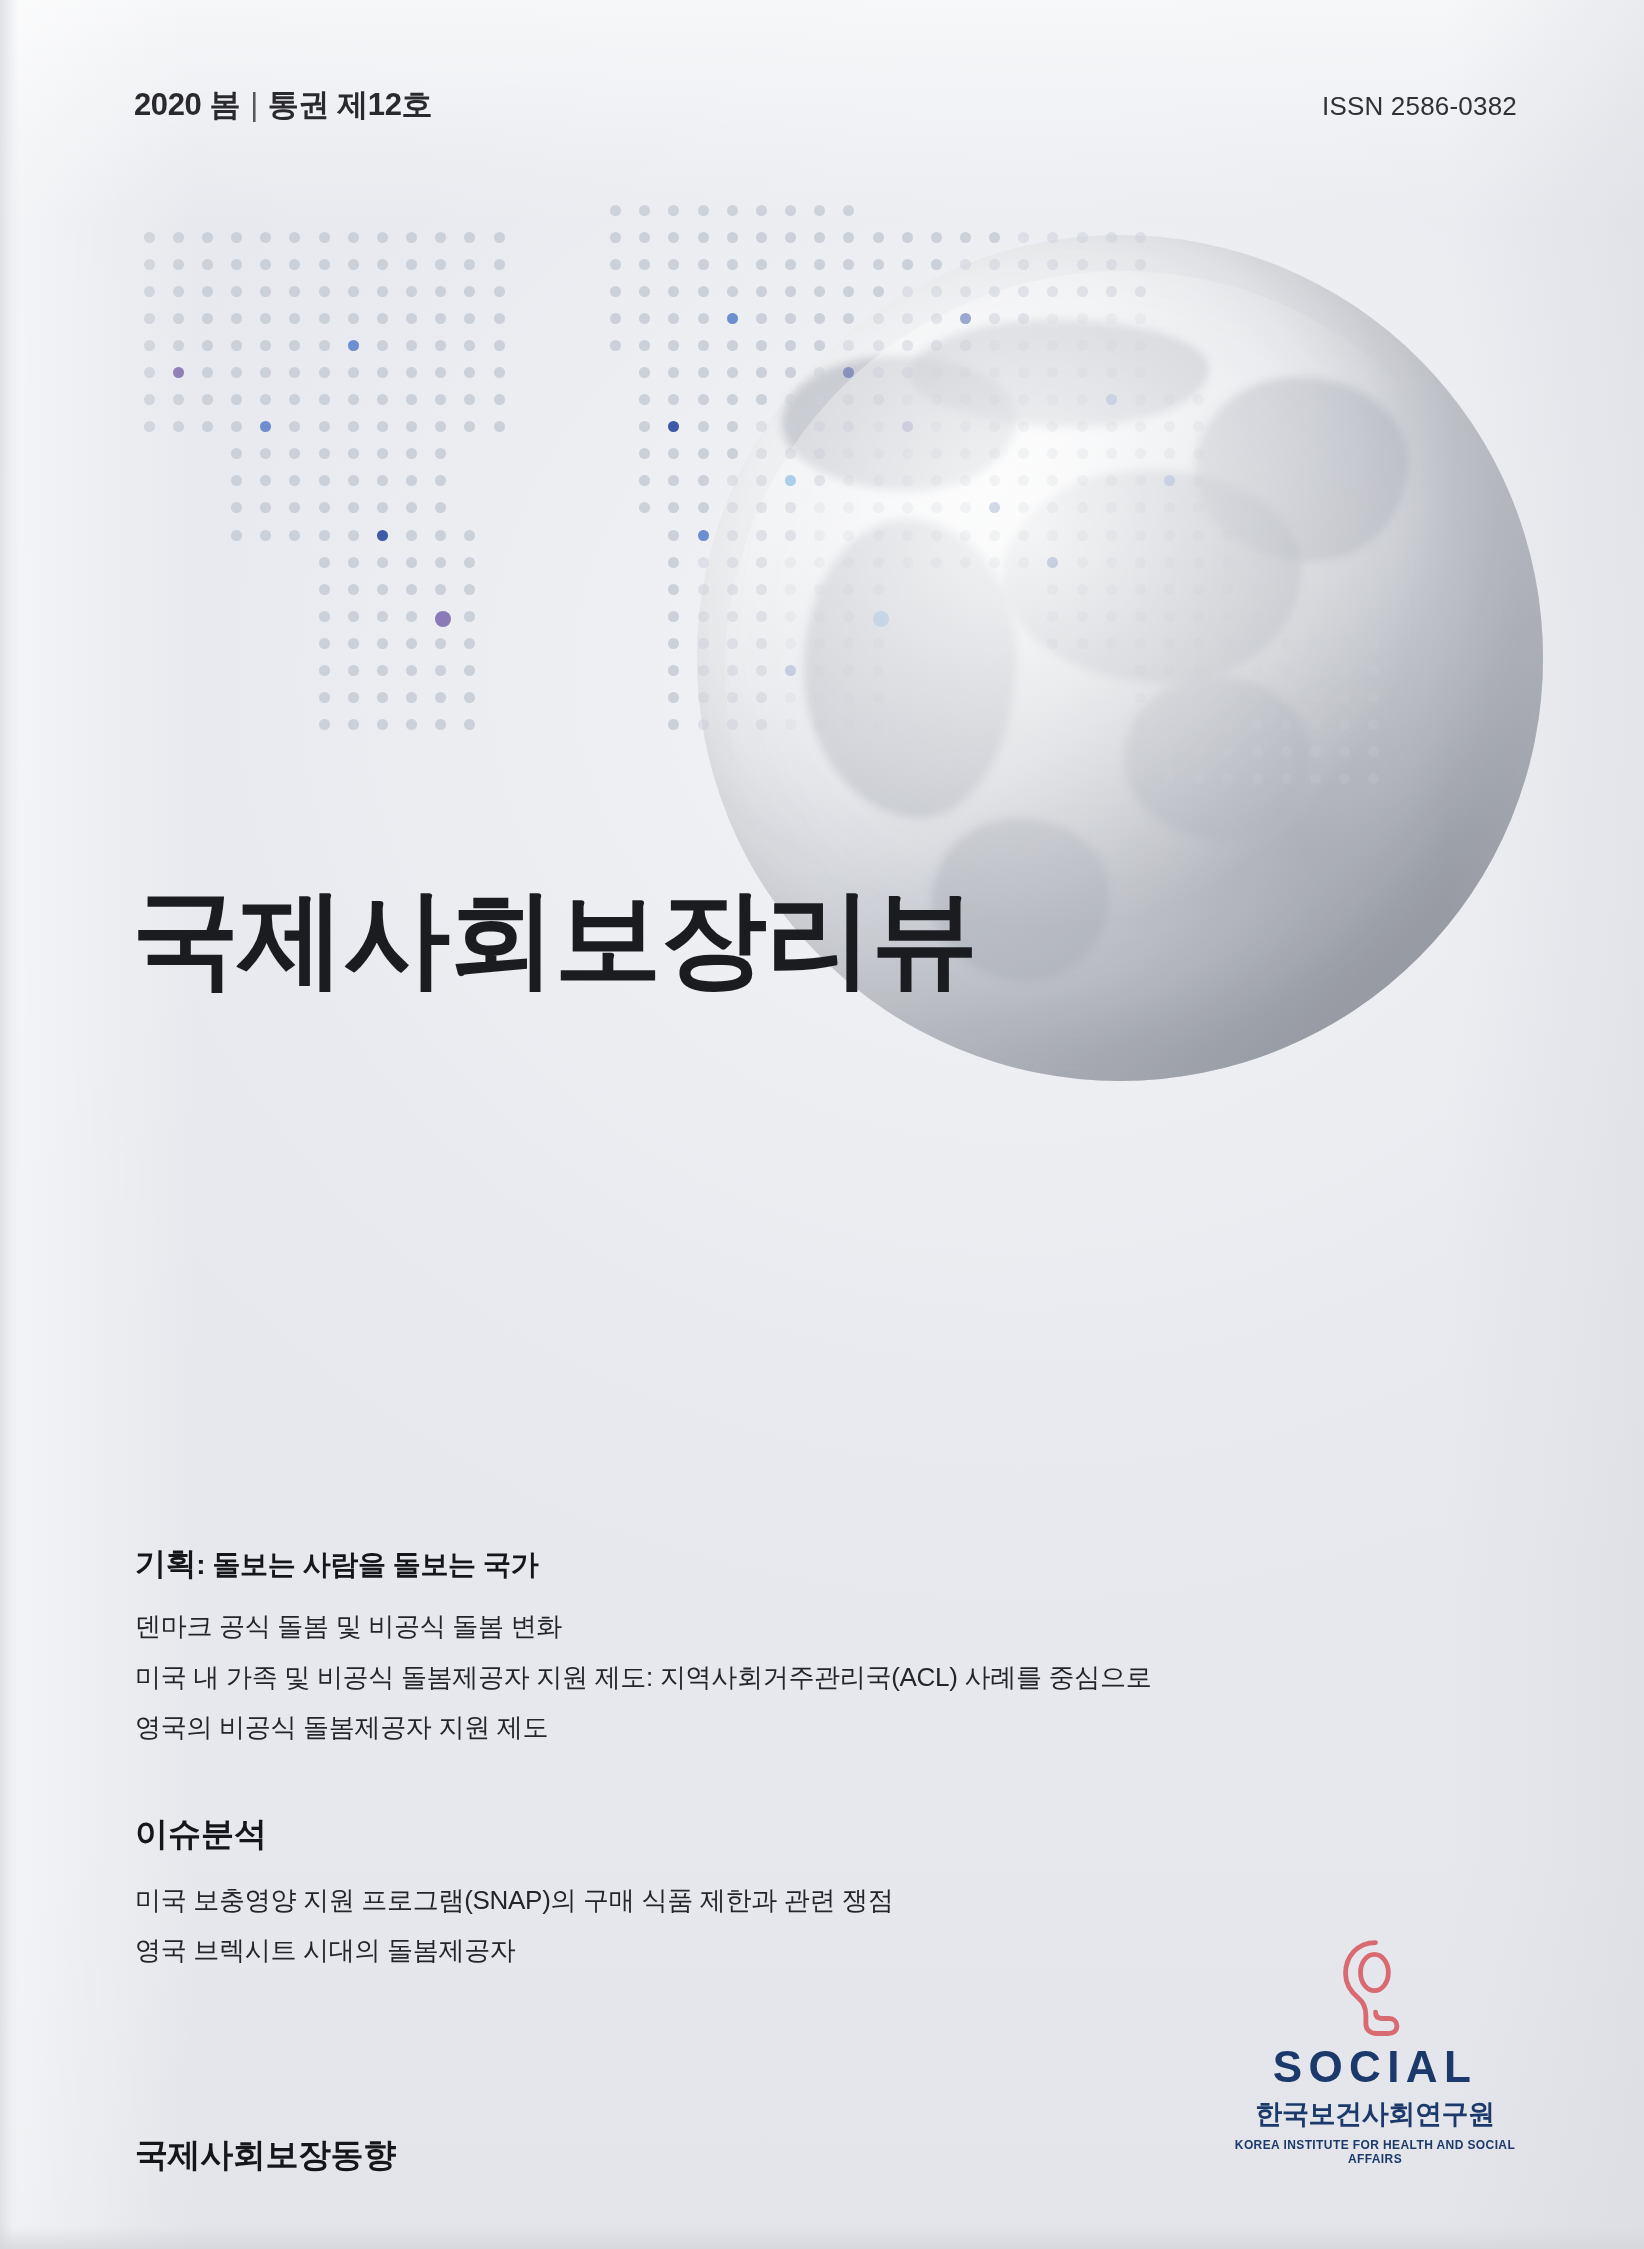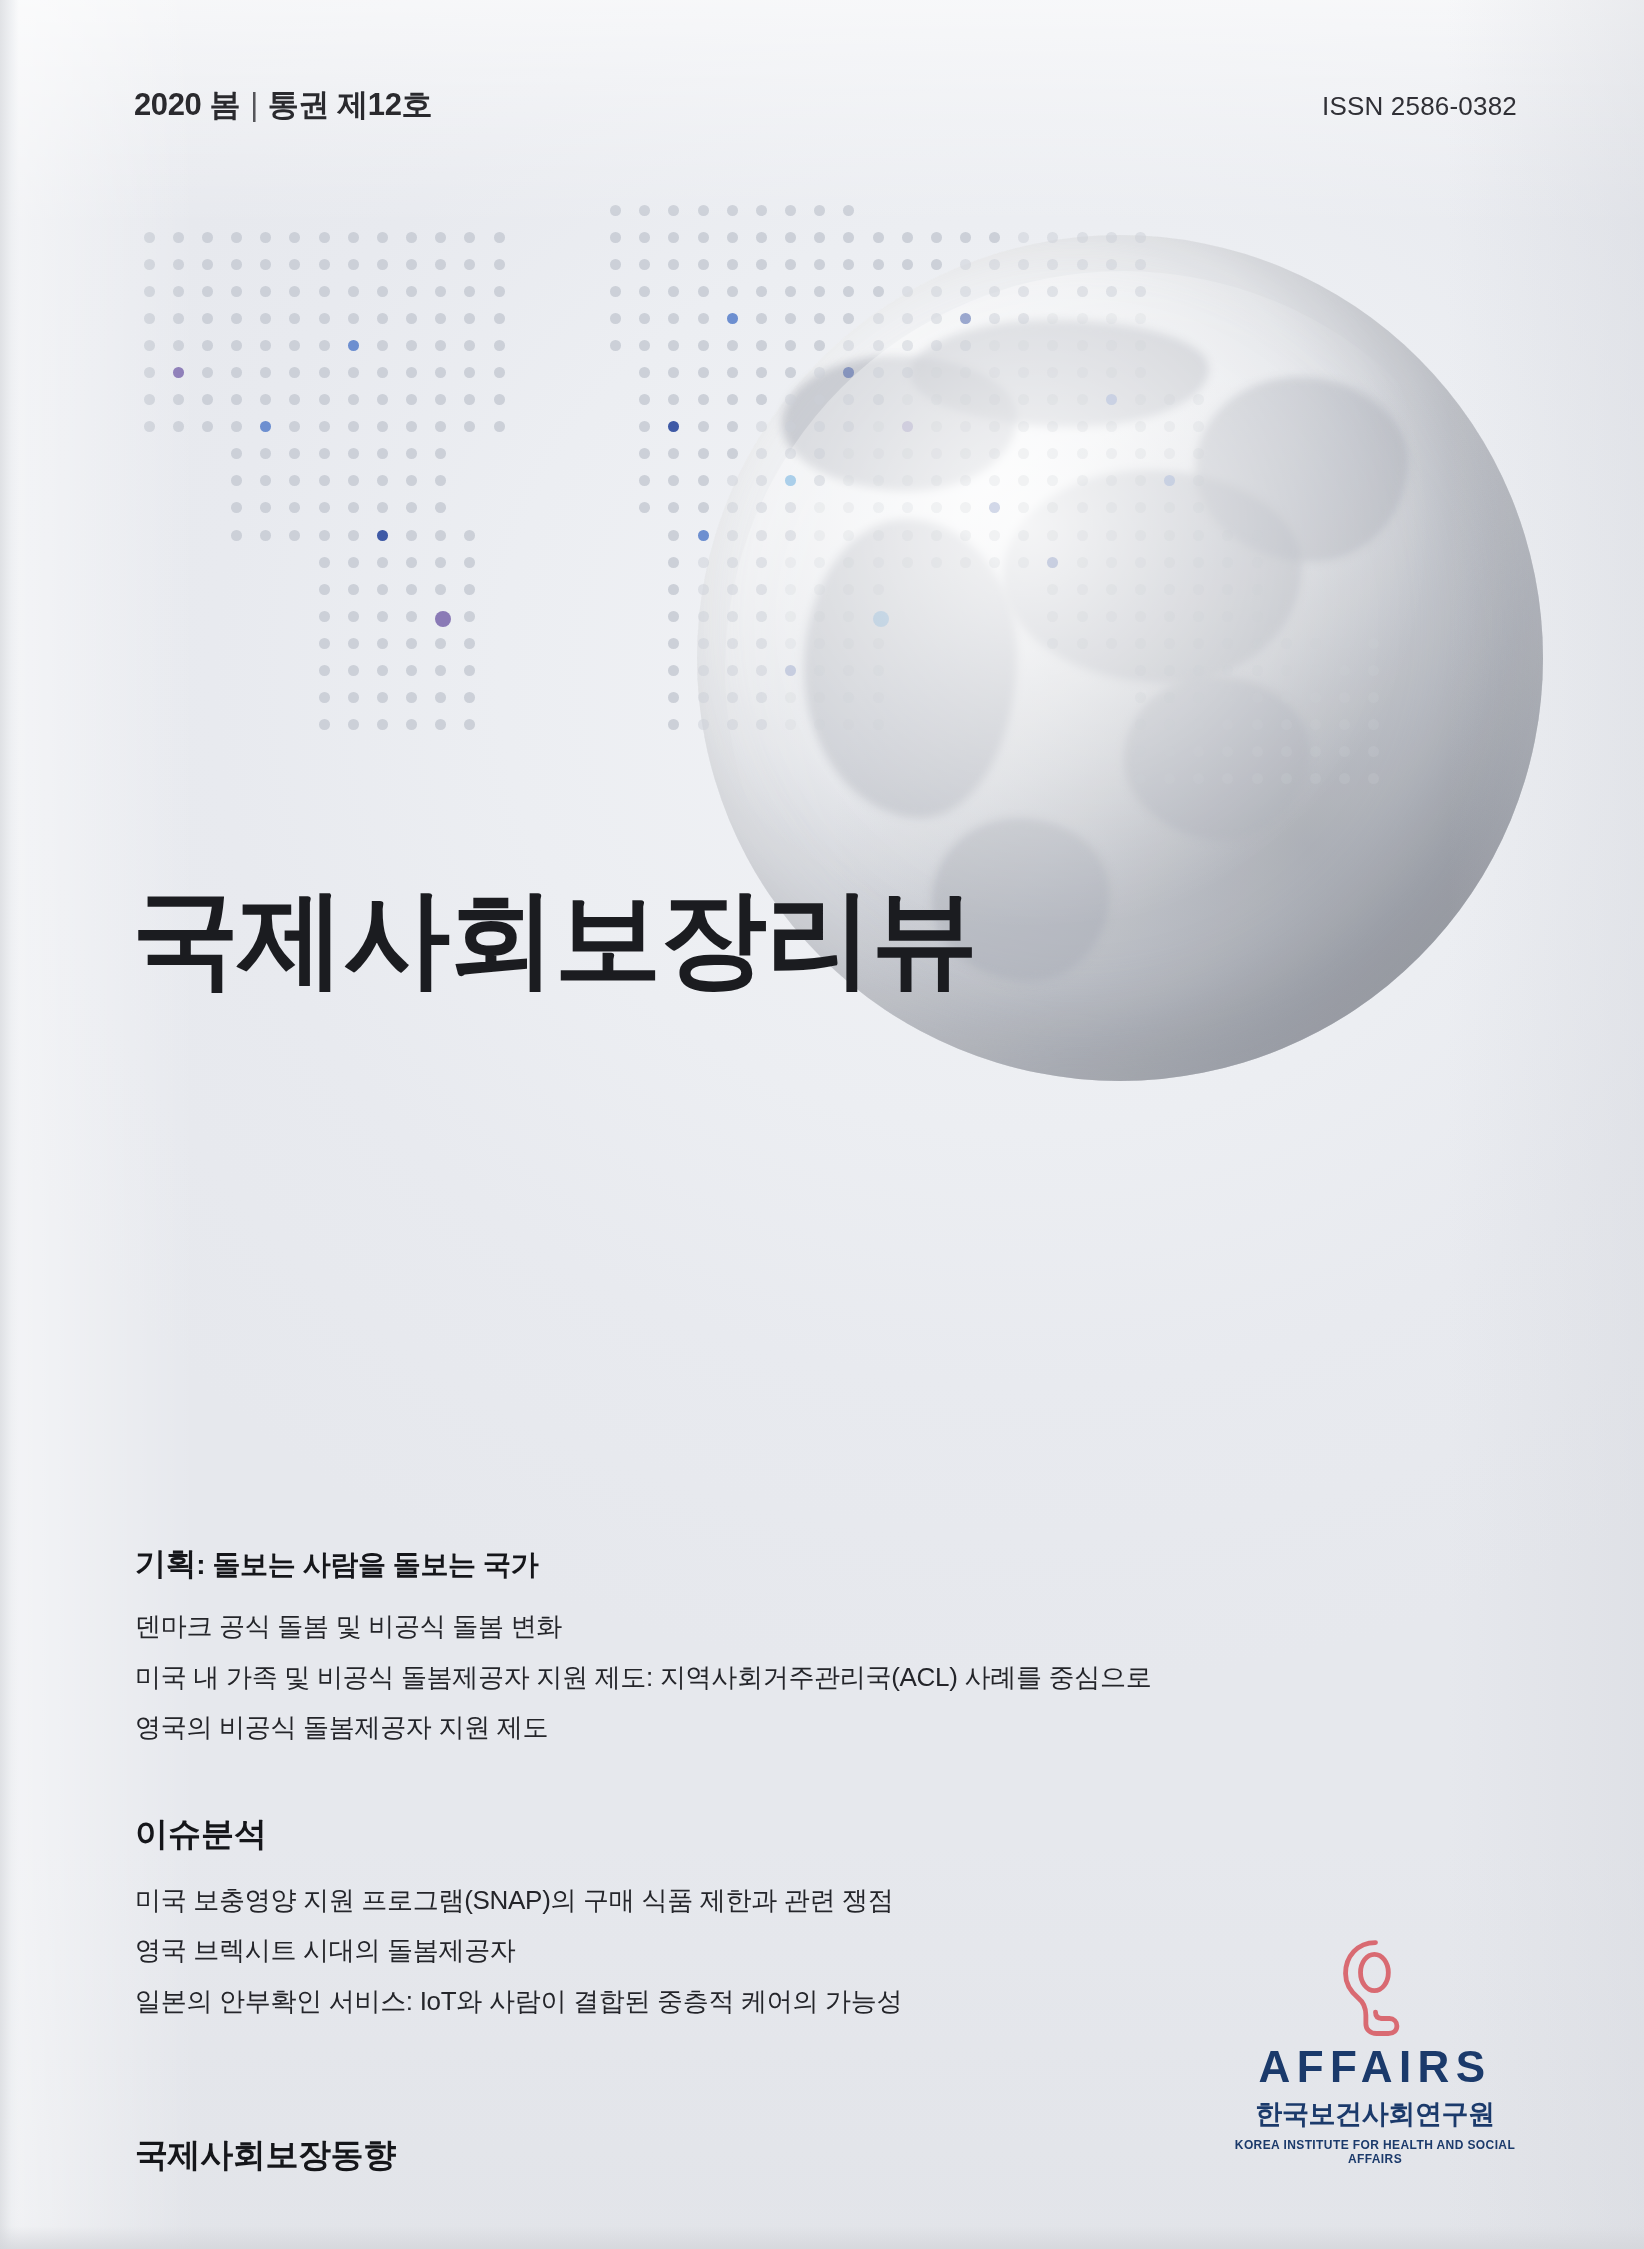--- a/index.html
+++ b/index.html
@@ -852,30 +852,29 @@
 
     <p class="toc-item">덴마크 공식 돌봄 및 비공식 돌봄 변화</p>
     <p class="toc-item">미국 내 가족 및 비공식 돌봄제공자 지원 제도: 지역사회거주관리국(ACL) 사례를 중심으로</p>
     <p class="toc-item">영국의 비공식 돌봄제공자 지원 제도</p>
 
     <div class="sec-gap"></div>
 
     <div class="sec-head-2">이슈분석</div>
     <p class="toc-item">미국 보충영양 지원 프로그램(SNAP)의 구매 식품 제한과 관련 쟁점</p>
     <p class="toc-item">영국 브렉시트 시대의 돌봄제공자</p>
-    <p class="toc-item">일본의 안부확인 서비스: IoT와 사람이 결합된 중층적 케어의 가능성</p>
   </div>
 
   <div class="trend-head">국제사회보장동향</div>
 
   <div class="logo">
     <svg class="logo-mark" viewBox="0 0 100 100">
       <path d="M50 8 C33 8 22 21 22 37 C22 48 28 55 34 60 C39 64 41 69 41 76 L41 84 C41 89 45 93 51 93 L62 93 C67 93 70 90 70 86 C70 82 67 79 63 79 L56 79" fill="none" stroke="#d96a72" stroke-width="4.5" stroke-linecap="round"></path>
       <ellipse cx="49" cy="36" rx="13" ry="17" fill="none" stroke="#d96a72" stroke-width="4.5"></ellipse>
       <path d="M56 79 C52 79 50 77 50 73" fill="none" stroke="#d96a72" stroke-width="4.5" stroke-linecap="round"></path>
     </svg>
-    <p class="logo-kihasa">AFFAIRS</p>
+    <p class="logo-kihasa">SOCIAL</p>
     <p class="logo-ko">한국보건사회연구원</p>
     <p class="logo-en">KOREA INSTITUTE FOR HEALTH AND SOCIAL AFFAIRS</p>
   </div>
 
 </div>
 
 
 </body></html>

